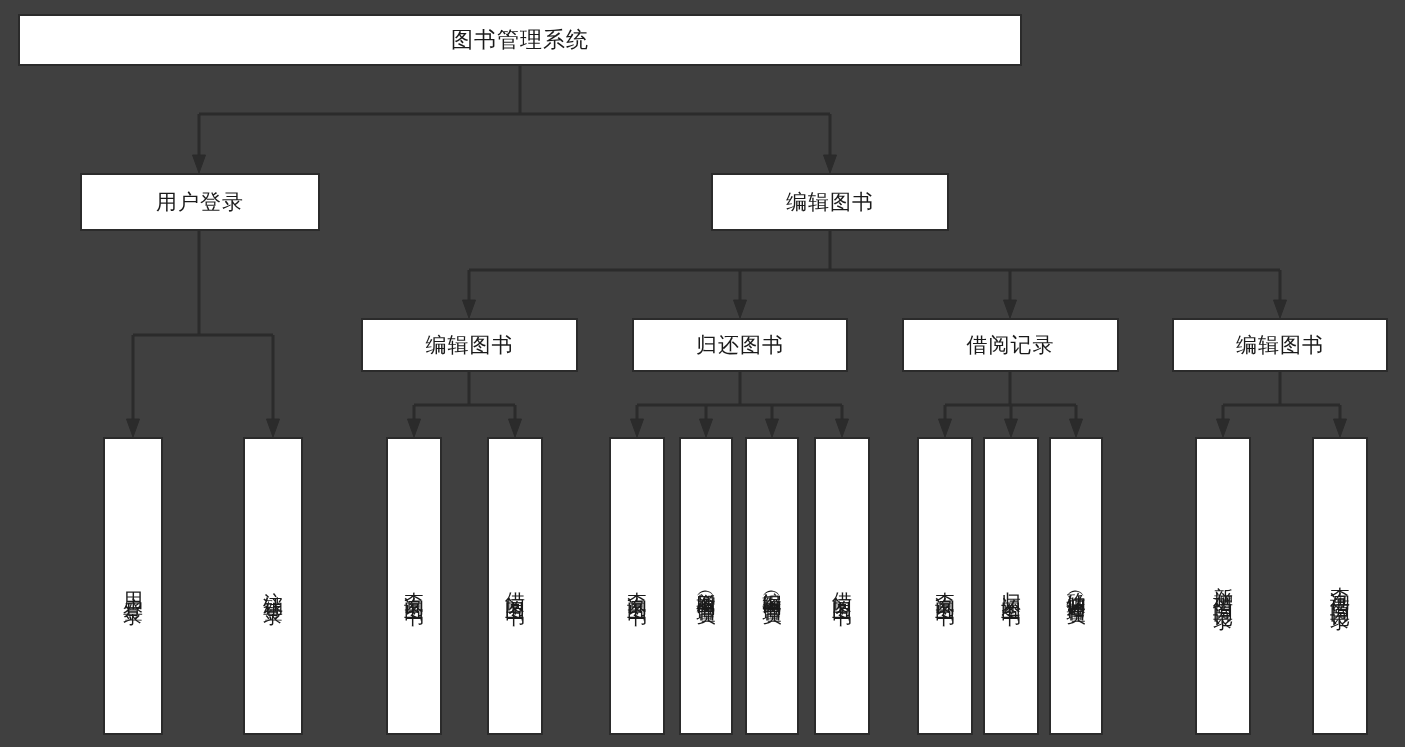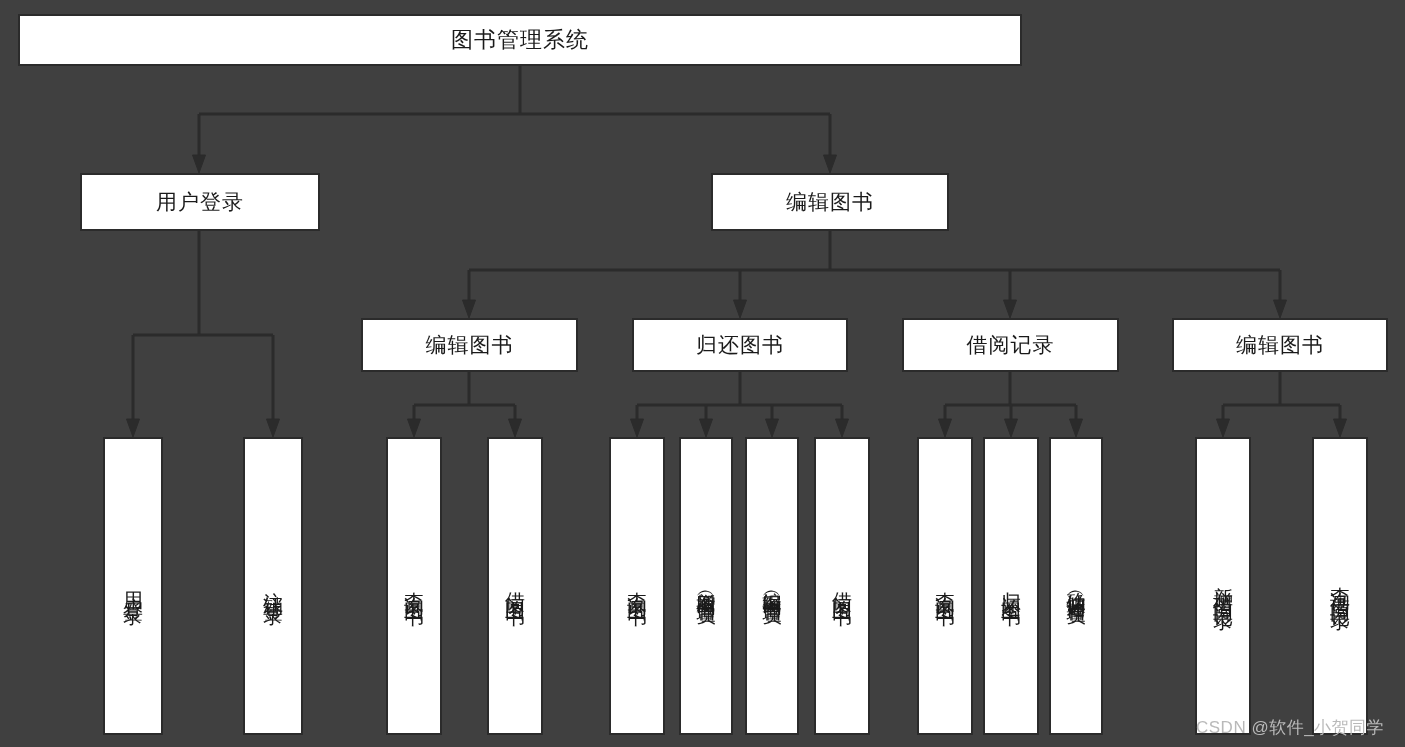--- a/index.html
+++ b/index.html
@@ -191,14 +191,13 @@
       <div class="node v tight" style="left: 1049px; top: 437px; width: 54px; height: 298px;">
         <span>确认归还（管理员）</span>
       </div>
       <div class="node v" style="left: 1195px; top: 437px; width: 56px; height: 298px;">
         <span>新增借阅记录</span>
       </div>
       <div class="node v" style="left: 1312px; top: 437px; width: 56px; height: 298px;">
         <span>查询借阅记录</span>
       </div>
     </div>
-  <div class="watermark" style="left: 1196px; top: 716px; color: rgb(185, 185, 185);">CSDN @软件_小贺同学</div>
 </div>
 
 </body></html>

